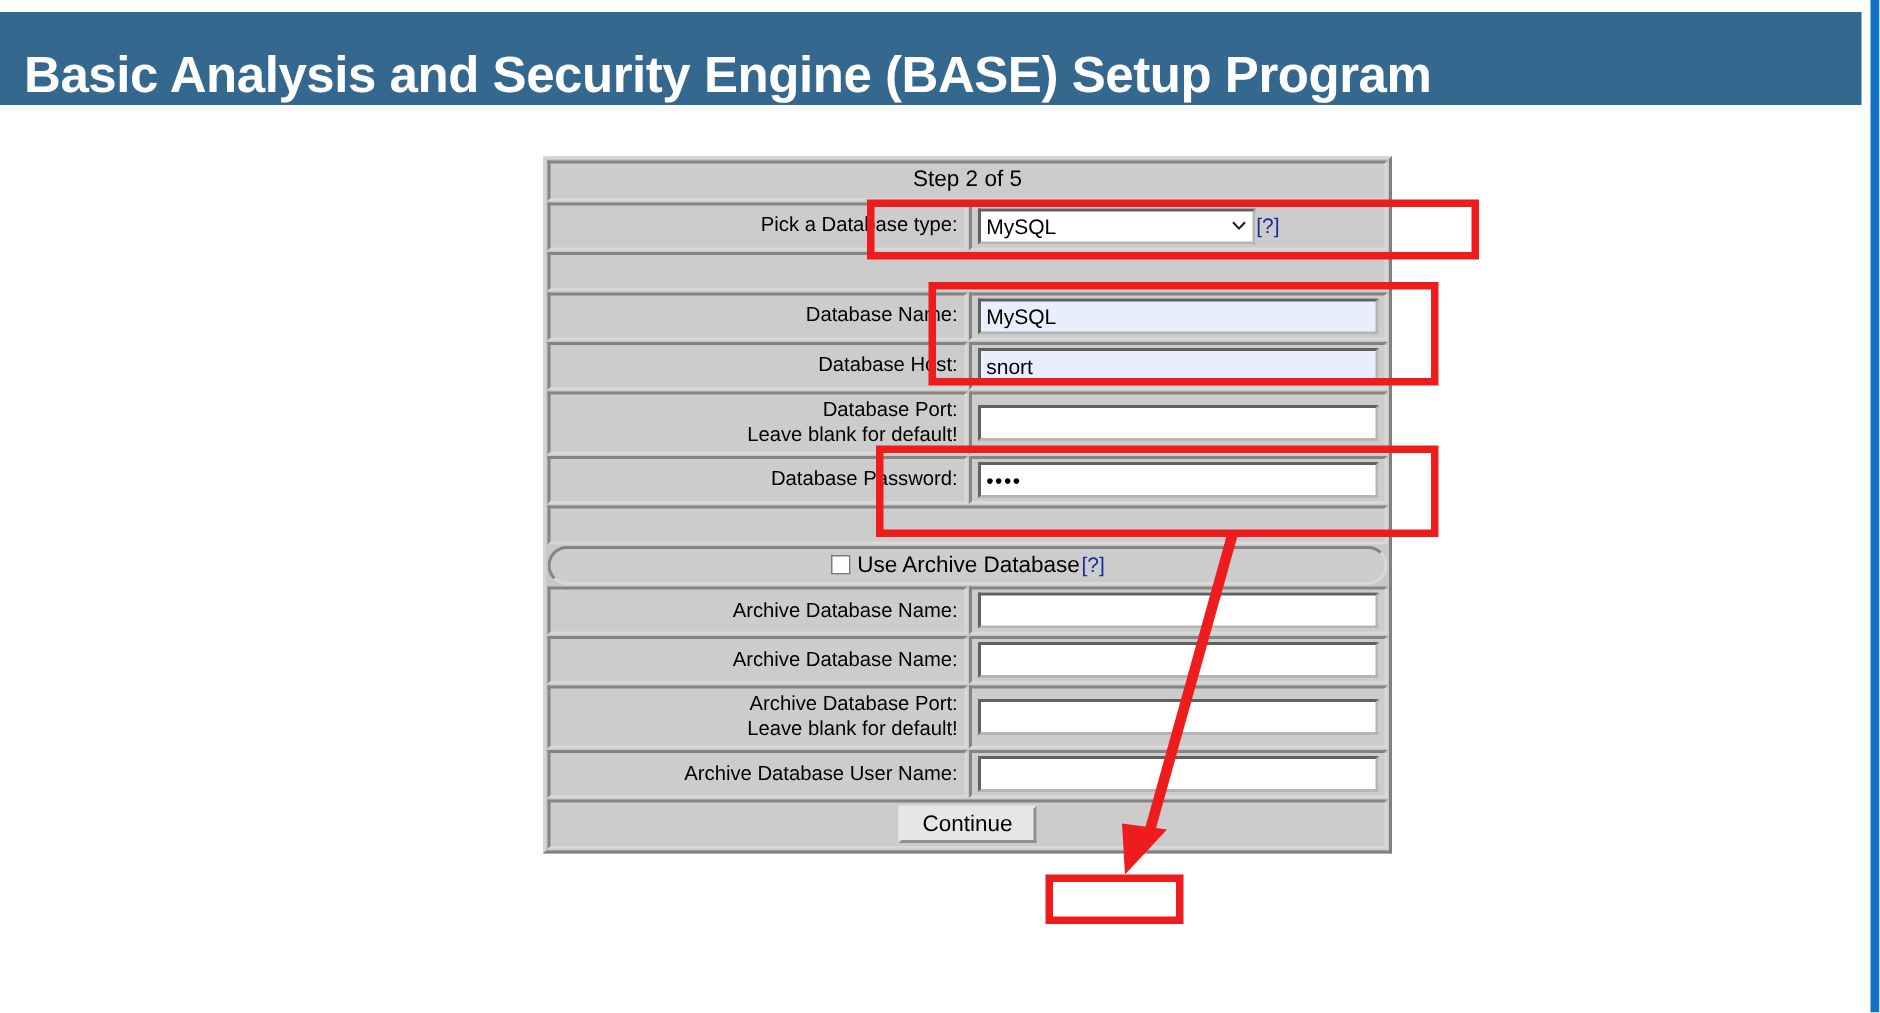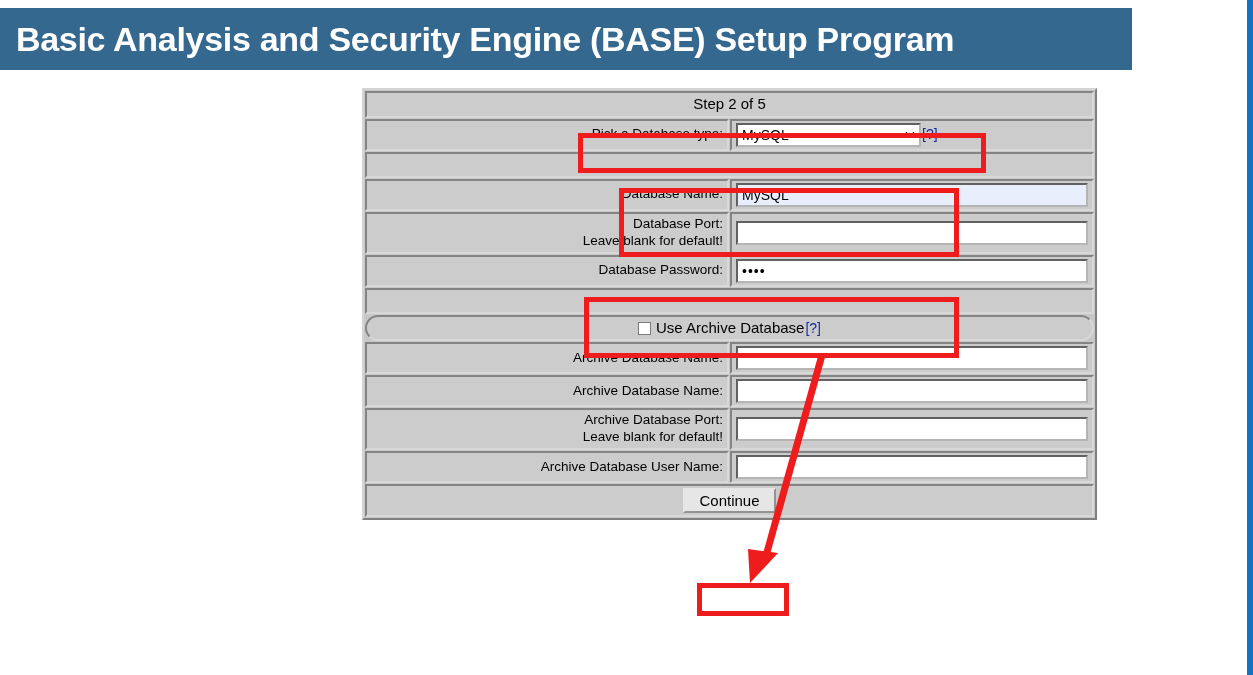--- a/index.html
+++ b/index.html
@@ -28,41 +28,41 @@
     position: absolute;
     right: 0; top: 0;
     width: 6px; height: 675px;
     background: #1273c4;
   }
 
   
   #header-banner {
     position: absolute;
     left: 0; top: 8px;
-    width: 1132px; height: 62px;
+    width: 1241px; height: 62px;
     background: #35688f;
     display: flex;
-    align-items: center;
+    align-items: flex-end;
   }
   #header-title {
     color: #ffffff;
     font-size: 34px;
     font-weight: 700;
     letter-spacing: -0.3px;
     padding-left: 16px;
     white-space: nowrap;
     font-family: "Liberation Sans", sans-serif;
   }
 
   
   #setup-table {
     position: absolute;
     left: 362px;
-    top: 88px;
-    width: 735px;
+    top: 104px;
+    width: 566px;
     border-collapse: separate;
     border-spacing: 1px;
     background: #c8c8c8;
     border: 2px outset #d4d4d4;
     font-size: 13.5px;
     color: #000000;
     table-layout: fixed;
   }
   #setup-table td {
     background: #cccccc;
@@ -230,20 +230,26 @@
         <td colspan="2" class="spacer-cell"></td>
       </tr>
 
       <tr>
         <td class="label-cell">Database Name:</td>
         <td class="field-cell">
           <input class="text-input autofilled" type="text" value="MySQL" style="">
         </td>
       </tr>
 
+      <tr>
+        <td class="label-cell">Database Host:</td>
+        <td class="field-cell">
+          <input class="text-input autofilled" type="text" value="snort" style="">
+        </td>
+      </tr>
 
       <tr>
         <td class="label-cell">
           <span>Database Port:</span><br>
           <span>Leave blank for default!</span>
         </td>
         <td class="field-cell">
           <input class="text-input" type="text" value="" style="">
         </td>
       </tr>

